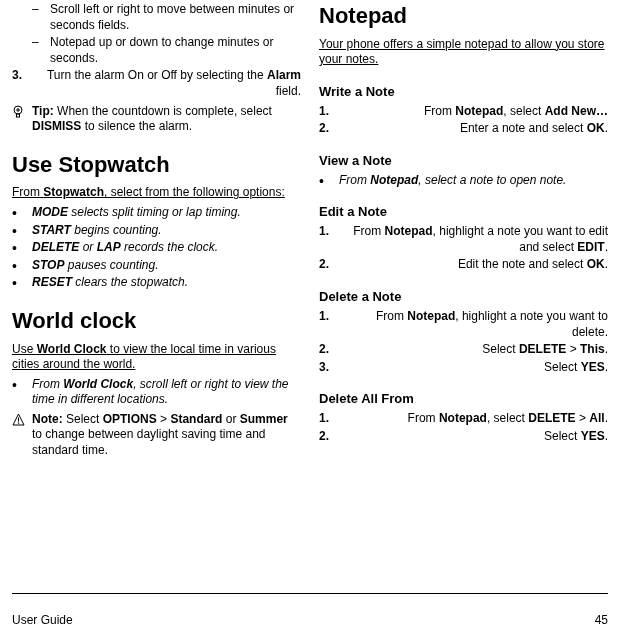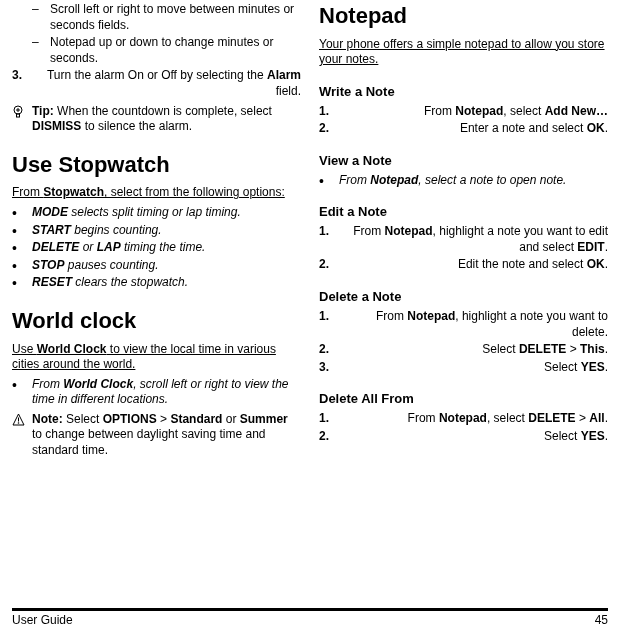--- a/index.html
+++ b/index.html
@@ -80,25 +80,25 @@
   }
   .intro {
     margin-bottom: 4px;
     text-decoration: underline;
   }
   .footer {
     position: absolute;
     bottom: 8px;
     left: 12px;
     right: 12px;
-    border-top: 3px solid #000000;
+    border-top: 1px solid #000000;
     display: flex;
     justify-content: space-between;
     font-size: 12px;
-    padding-top: 2px;
+    padding-top: 19px;
   }
   b { font-weight: bold; }
 </style>
 </head>
 <body>
 
 <div class="page">
 
   <div class="col">
 
@@ -136,21 +136,21 @@
     <div class="bullet-item">
       <span class="dot">•</span>
       <span class="txt"><b>MODE</b><span> selects split timing or lap timing.</span></span>
     </div>
     <div class="bullet-item">
       <span class="dot">•</span>
       <span class="txt"><b>START</b><span> begins counting.</span></span>
     </div>
     <div class="bullet-item">
       <span class="dot">•</span>
-      <span class="txt"><b>DELETE</b><span> or </span><b>LAP</b><span> timing the time.</span></span>
+      <span class="txt"><b>DELETE</b><span> or </span><b>LAP</b><span> records the clock.</span></span>
     </div>
     <div class="bullet-item">
       <span class="dot">•</span>
       <span class="txt"><b>STOP</b><span> pauses counting.</span></span>
     </div>
     <div class="bullet-item">
       <span class="dot">•</span>
       <span class="txt"><b>RESET</b><span> clears the stopwatch.</span></span>
     </div>
 

